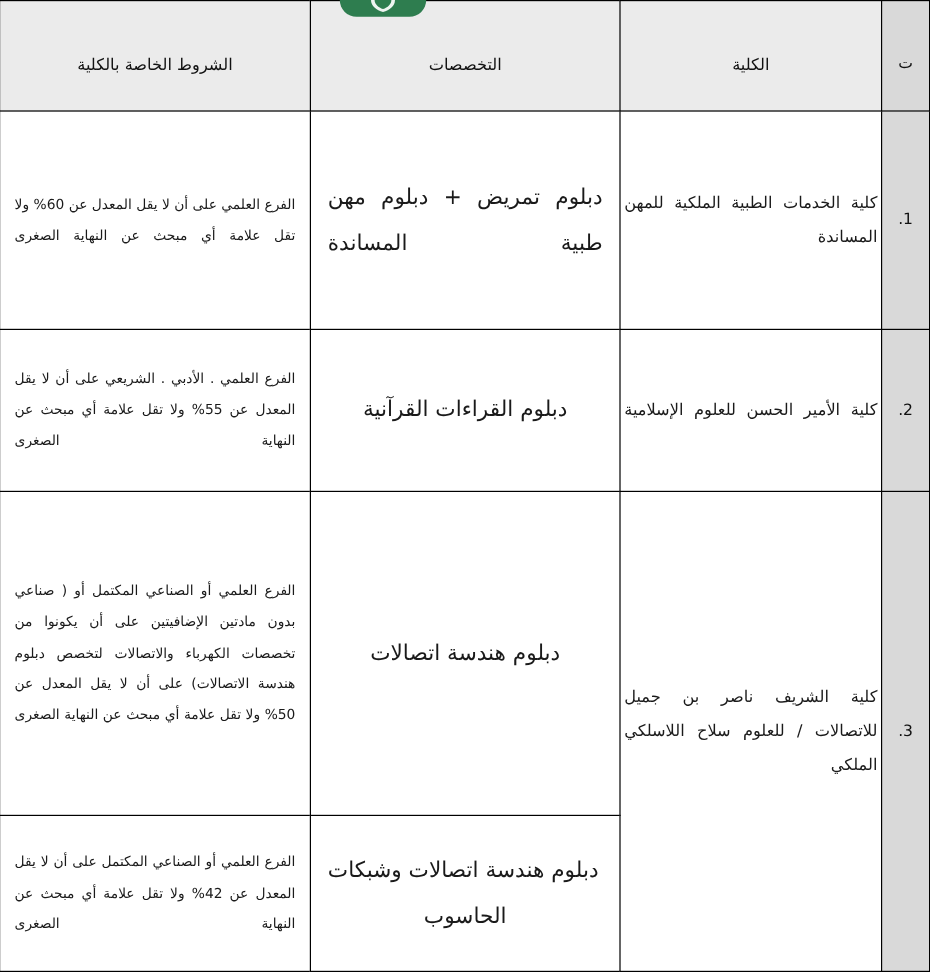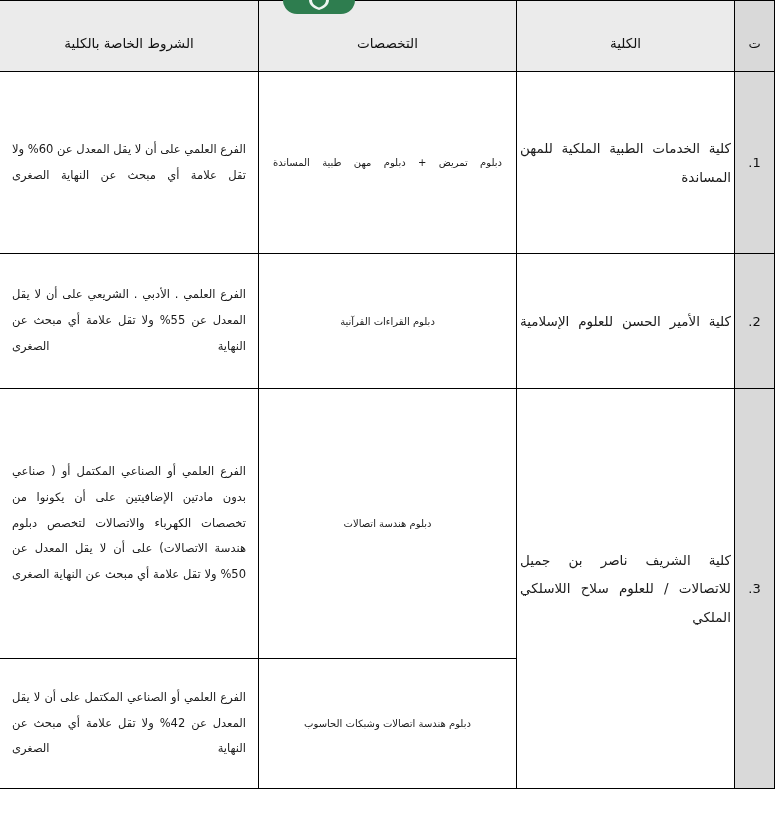--- a/index.html
+++ b/index.html
@@ -54,21 +54,21 @@
   }
 
   
   col.c-idx   { width: 40px; }
   col.c-col   { width: 218px; }
   col.c-spec  { width: 258px; }
   col.c-cond  { width: 259px; }
 
   thead td {
     background: #ebebeb;
-    height: 71px;
+    height: 92px;
     font-size: 13.5px;
     font-weight: normal;
     color: #111;
     text-align: center;
     padding: 6px 10px;
     vertical-align: top;
   }
   thead td.idx-head {
     background: #d9d9d9;
     font-size: 13px;
@@ -89,21 +89,21 @@
     text-align: justify;
     text-align-last: justify;
     font-size: 13.5px;
     line-height: 2.1;
     padding: 10px 3px;
   }
 
   td.spec {
     text-align: justify;
     text-align-last: justify;
-    font-size: 10px;
+    font-size: 18px;
     line-height: 2.1;
     padding: 10px 14px;
   }
   td.spec.center {
     text-align: left;
     text-align-last: center;
   }
 
   td.cond {
     text-align: justify;

